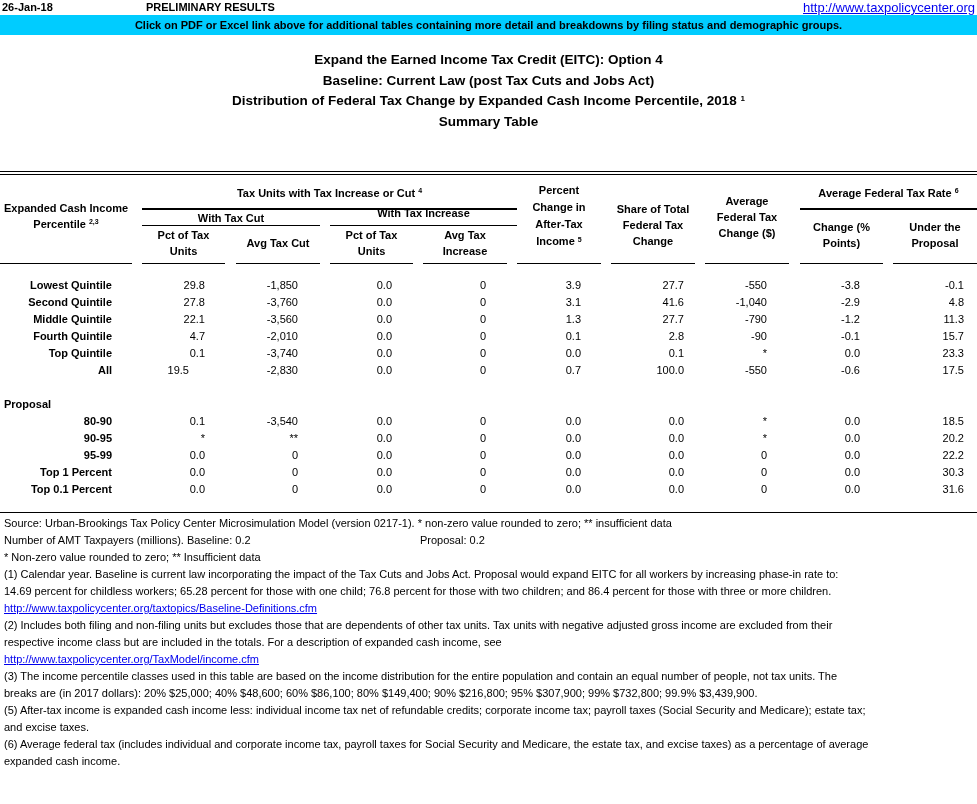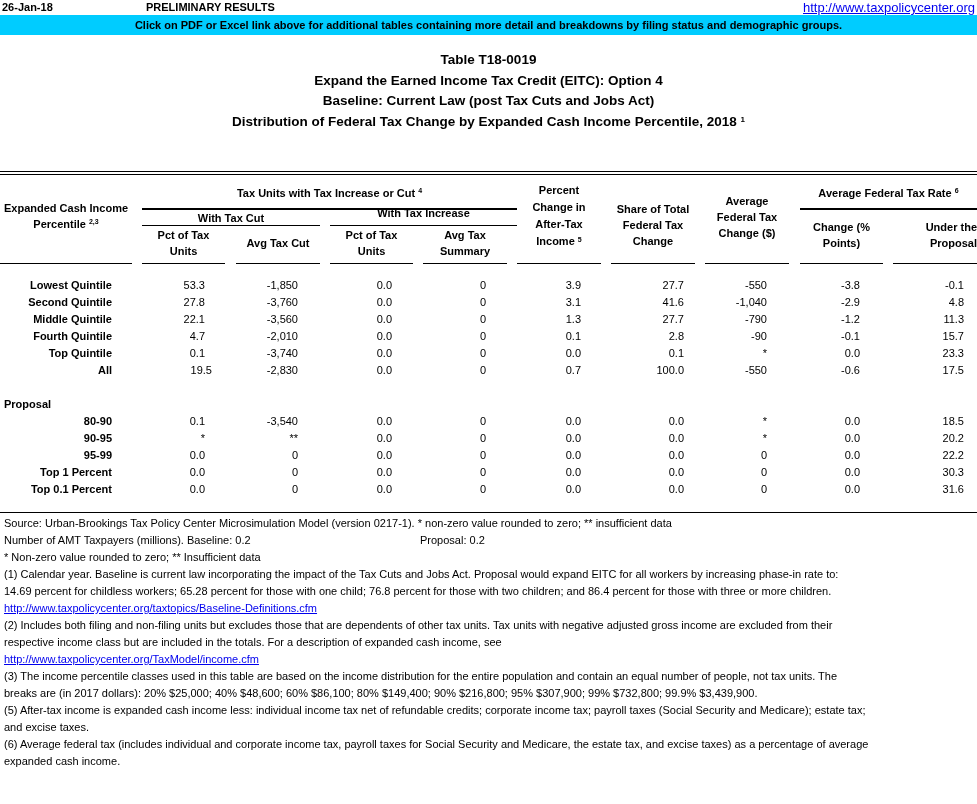--- a/index.html
+++ b/index.html
@@ -38,24 +38,24 @@
 <body>
 
 <div class="topbar">
   <span class="date">26-Jan-18</span>
   <span class="prelim">PRELIMINARY RESULTS</span>
   <a class="url">http://www.taxpolicycenter.org</a>
 </div>
 <div class="banner">Click on PDF or Excel link above for additional tables containing more detail and breakdowns by filing status and demographic groups.</div>
 
 <div class="titles">
-  <div>Table T18-0019</div>
   <div>Expand the Earned Income Tax Credit (EITC): Option 4</div>
   <div>Baseline: Current Law (post Tax Cuts and Jobs Act)</div>
   <div><span>Distribution of Federal Tax Change by Expanded Cash Income Percentile, 2018</span> <sup>1</sup></div>
+  <div>Summary Table</div>
 </div>
 
 <div class="rule-top" style="top:171px;"></div>
 <div class="rule-top" style="top:174px;"></div>
 
 <div class="hline thick" style="left:142px; width:375px; top:208px;"></div>
 <div class="hline" style="left:142px; width:178px; top:225px;"></div>
 <div class="hline" style="left:330px; width:187px; top:225px;"></div>
 <div class="hline thick" style="left:800px; width:177px; top:208px;"></div>
 
@@ -84,21 +84,21 @@
   <div>Pct of Tax</div>
     <div>Units</div>
 </div>
 <div class="hdr" style="left:236px; top:235px; width:84px;">Avg Tax Cut</div>
 <div class="hdr" style="left:330px; top:227px; width:83px;">
   <div>Pct of Tax</div>
     <div>Units</div>
 </div>
 <div class="hdr" style="left:423px; top:227px; width:84px;">
   <div>Avg Tax</div>
-    <div>Summary</div>
+    <div>Increase</div>
 </div>
 
 <div class="hdr" style="left:517px; top:182px; width:84px; line-height:17px;">
   <div>Percent</div>
   <div>Change in</div>
   <div>After-Tax</div>
   <div><span>Income</span> <sup>5</sup></div>
 </div>
 <div class="hdr" style="left:611px; top:201px; width:84px;">
   <div>Share of Total</div>
@@ -110,30 +110,30 @@
     <div>Federal Tax</div>
     <div>Change ($)</div>
 </div>
 <div class="hdr" style="left:800px; top:185px; width:177px;">
   <span>Average Federal Tax Rate</span> <sup>6</sup>
 </div>
 <div class="hdr" style="left:800px; top:219px; width:83px;">
   <div>Change (%</div>
     <div>Points)</div>
 </div>
-<div class="hdr" style="left:893px; top:219px; width:84px;text-align:right;">
+<div class="hdr" style="left:893px; top:219px; width:84px;">
   <div>Under the</div>
     <div>Proposal</div>
 </div>
 
 <div class="rows">
   <div id="main-rows">
       <div class="row" style="top: 0px;">
         <span class="label">Lowest Quintile</span>
-        <span class="cell" style="right: 772px;">53.3</span>
+        <span class="cell" style="right: 772px;">29.8</span>
         <span class="cell" style="right: 679px;">-1,850</span>
         <span class="cell" style="right: 585px;">0.0</span>
         <span class="cell" style="right: 491px;">0</span>
         <span class="cell" style="right: 396px;">3.9</span>
         <span class="cell" style="right: 293px;">27.7</span>
         <span class="cell" style="right: 210px;">-550</span>
         <span class="cell" style="right: 117px;">-3.8</span>
         <span class="cell" style="right: 13px;">-0.1</span>
       </div>
       <div class="row" style="top: 17px;">
@@ -179,21 +179,21 @@
         <span class="cell" style="right: 585px;">0.0</span>
         <span class="cell" style="right: 491px;">0</span>
         <span class="cell" style="right: 396px;">0.0</span>
         <span class="cell" style="right: 293px;">0.1</span>
         <span class="cell" style="right: 210px;">*</span>
         <span class="cell" style="right: 117px;">0.0</span>
         <span class="cell" style="right: 13px;">23.3</span>
       </div>
       <div class="row" style="top: 85px;">
         <span class="label">All</span>
-        <span class="cell" style="right: 765px; margin-left: 25px;">19.5</span>
+        <span class="cell" style="right: 788px; margin-left: 25px;">19.5</span>
         <span class="cell" style="right: 679px;">-2,830</span>
         <span class="cell" style="right: 585px;">0.0</span>
         <span class="cell" style="right: 491px;">0</span>
         <span class="cell" style="right: 396px;">0.7</span>
         <span class="cell" style="right: 293px;">100.0</span>
         <span class="cell" style="right: 210px;">-550</span>
         <span class="cell" style="right: 117px;">-0.6</span>
         <span class="cell" style="right: 13px;">17.5</span>
       </div>
     </div>

